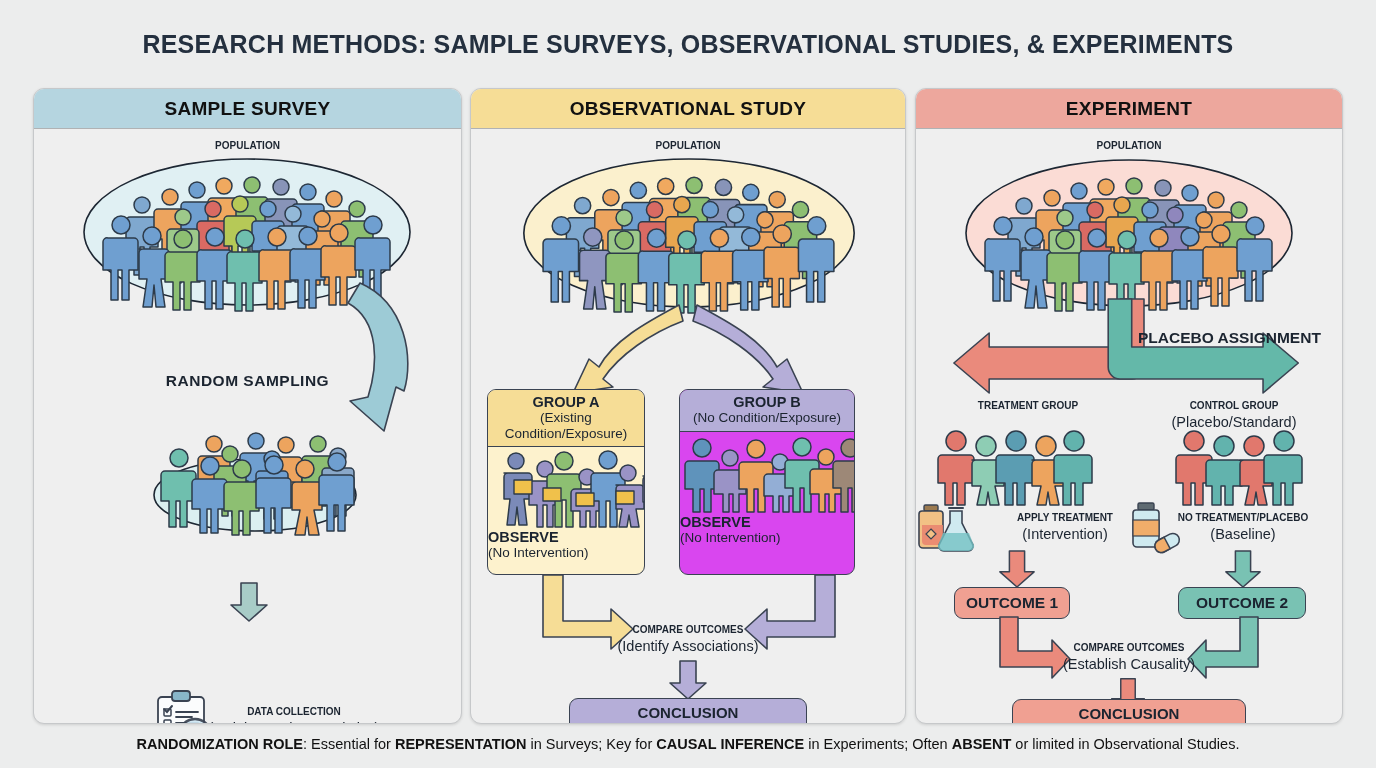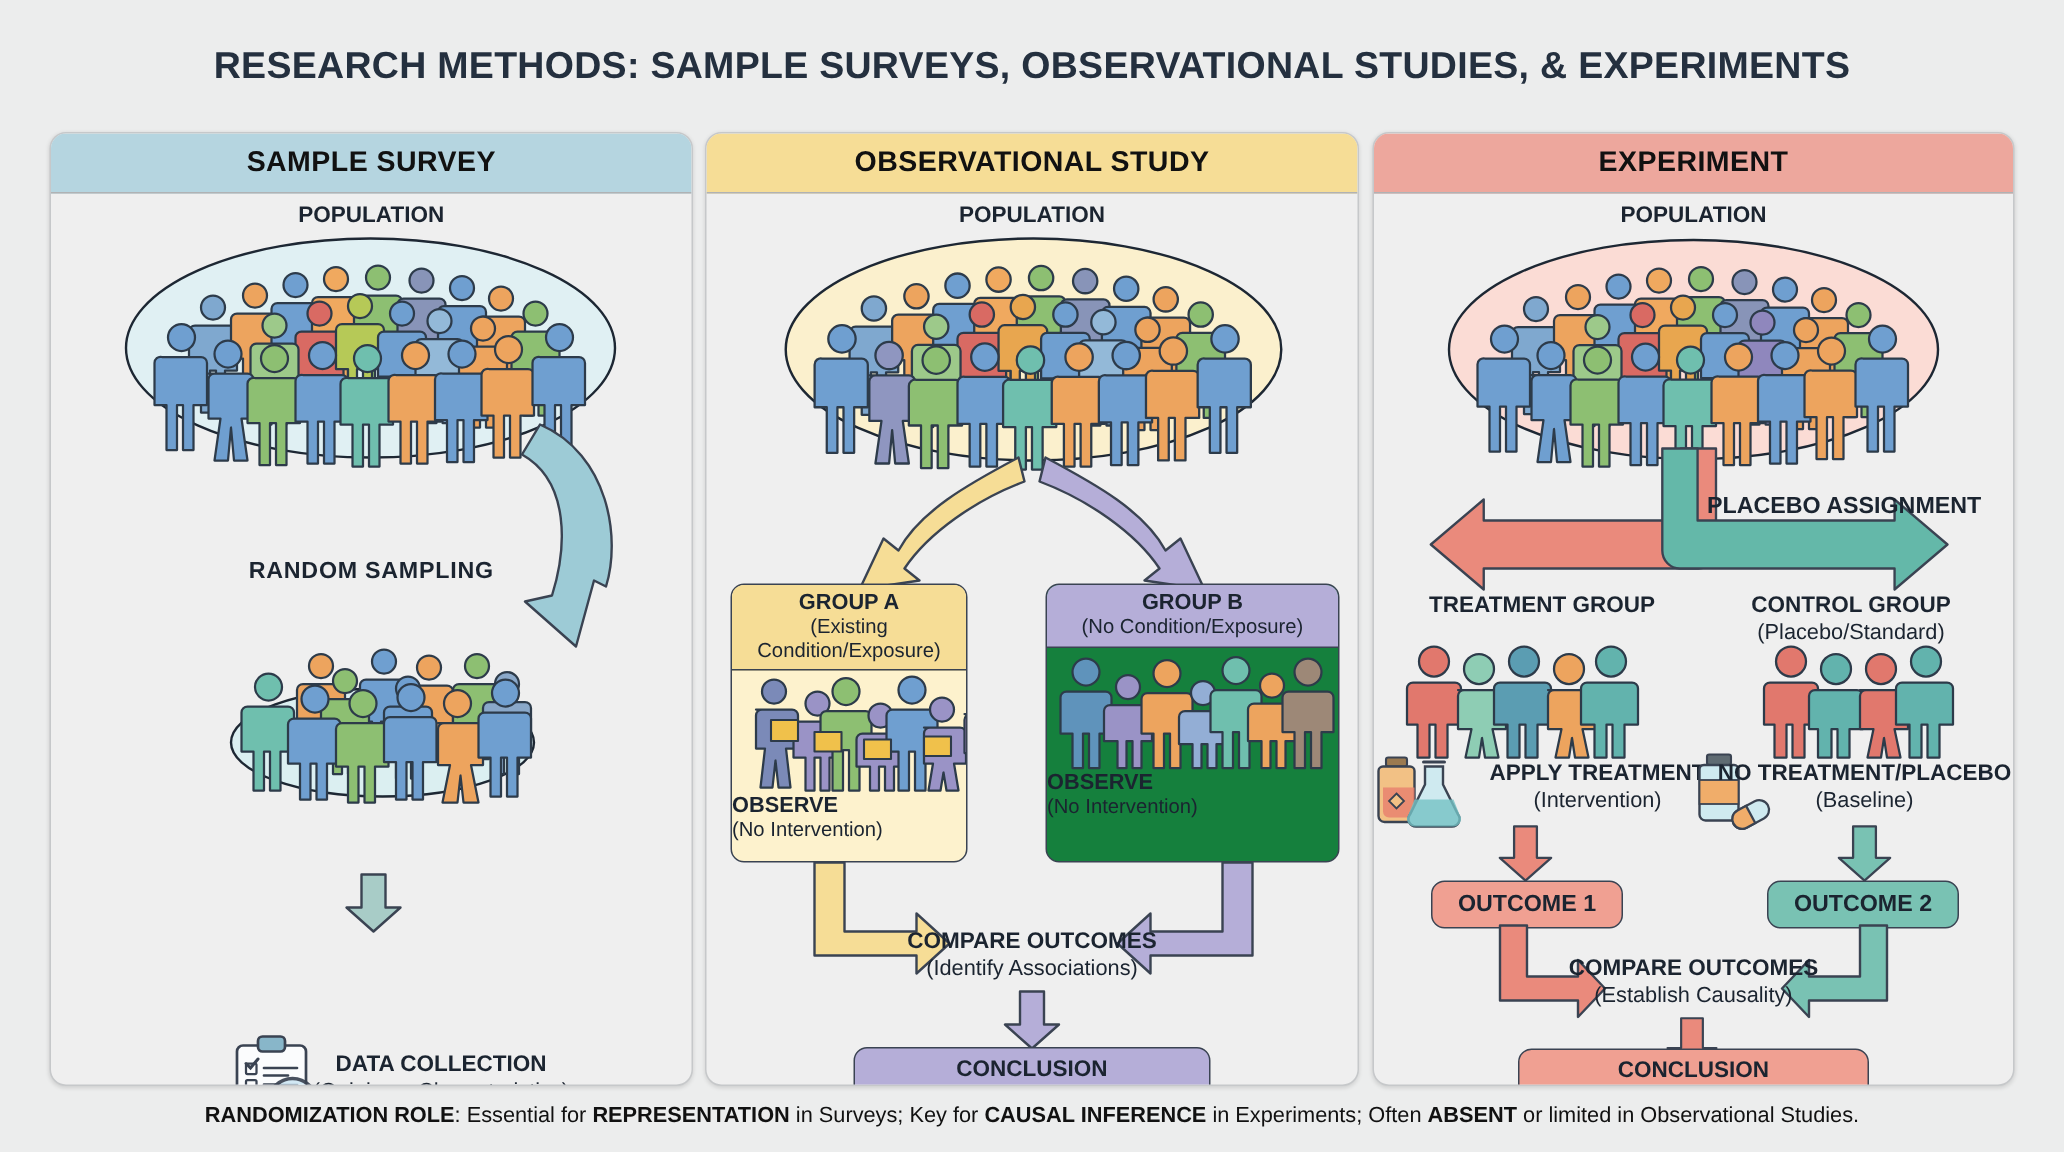--- a/index.html
+++ b/index.html
@@ -37,21 +37,21 @@
     font-size:19px; font-weight:bold; letter-spacing:.3px;
     color:#111; border-bottom:1px solid #b0b2b4;
   }
   .p1 .panel-head{ background:#b5d5e0; }
   .p2 .panel-head{ background:#f6dd96; }
   .p3 .panel-head{ background:#eda79d; }
 
   .body{ position:relative; width:100%; height:595px; }
 
   .lbl{ position:absolute; text-align:center; line-height:1.12; }
-  .lbl .t1{ font-size:15px; font-weight:bold; white-space:nowrap; }
+  .lbl .t1{ font-size:10px; font-weight:bold; white-space:nowrap; }
   .lbl .t2{ font-size:14.5px; white-space:nowrap; }
 
   svg{ display:block; overflow:visible; }
   .abs{ position:absolute; }
 
   .box{
     position:absolute; border:1.6px solid #3a4352; border-radius:9px;
     text-align:center; display:flex; flex-direction:column;
     align-items:center; justify-content:center; line-height:1.15;
   }
@@ -452,21 +452,21 @@
                 <path d="M128 40h18v13h-18z"></path>
             </g>
           </g>
         </svg>
         <div class="gf" style="margin-top:2px;">
           <span class="t1">OBSERVE</span>
           <span class="t2">(No Intervention)</span>
         </div>
       </div>
 
-      <div class="gbox" style="left:226px;top:260px;width:196px;height:186px;background:#15803d;">
+      <div class="gbox" style="left:208px;top:260px;width:176px;height:186px;background:#d946ef;">
         <div class="gh" style="background:#b5aed8;">
           <span class="t1">GROUP B</span>
           <span class="t2">(No Condition/Exposure)</span>
         </div>
         <svg style="margin:4px auto 0;display:block;" width="186" height="76" viewBox="0 0 186 76">
           <g stroke="#2d3b4a" stroke-width="1.5" stroke-linejoin="round">
             <g fill="#5f93bb">
                 <circle cx="22" cy="12" r="9"></circle>
                 <path d="M9 25h26a4 4 0 014 4v24h-8v23h-7V53h-4v23h-7V53h-8V29a4 4 0 014-4z"></path>
               </g>
@@ -731,21 +731,21 @@
         <span class="t2">(Baseline)</span>
       </div>
 
       <svg class="abs" style="left:82px;top:420px;" width="38" height="40" viewBox="0 0 40 42">
         <path d="M12 2h16v22h10L20 40 2 24h10z" fill="#ea8a7c" stroke="#3a4352" stroke-width="1.6" stroke-linejoin="round"></path>
       </svg>
       <svg class="abs" style="left:308px;top:420px;" width="38" height="40" viewBox="0 0 40 42">
         <path d="M12 2h16v22h10L20 40 2 24h10z" fill="#79c2b3" stroke="#3a4352" stroke-width="1.6" stroke-linejoin="round"></path>
       </svg>
 
-      <div class="box" style="left:38px;top:458px;width:128px;height:32px;background:#f0a092;">
+      <div class="box" style="left:38px;top:458px;width:116px;height:32px;background:#f0a092;">
         <span class="t1" style="font-size:15.5px">OUTCOME 1</span>
       </div>
       <div class="box" style="left:262px;top:458px;width:128px;height:32px;background:#79c2b3;">
         <span class="t1" style="font-size:15.5px">OUTCOME 2</span>
       </div>
 
       <svg class="abs" style="left:78px;top:488px;" width="76" height="62" viewBox="0 0 76 62">
         <path d="M6 0h18v34h34v-11l18 19-18 19V50H6z" fill="#ea8a7c" stroke="#3a4352" stroke-width="1.6" stroke-linejoin="round"></path>
       </svg>
       <svg class="abs" style="left:272px;top:488px;" width="76" height="62" viewBox="0 0 76 62">

